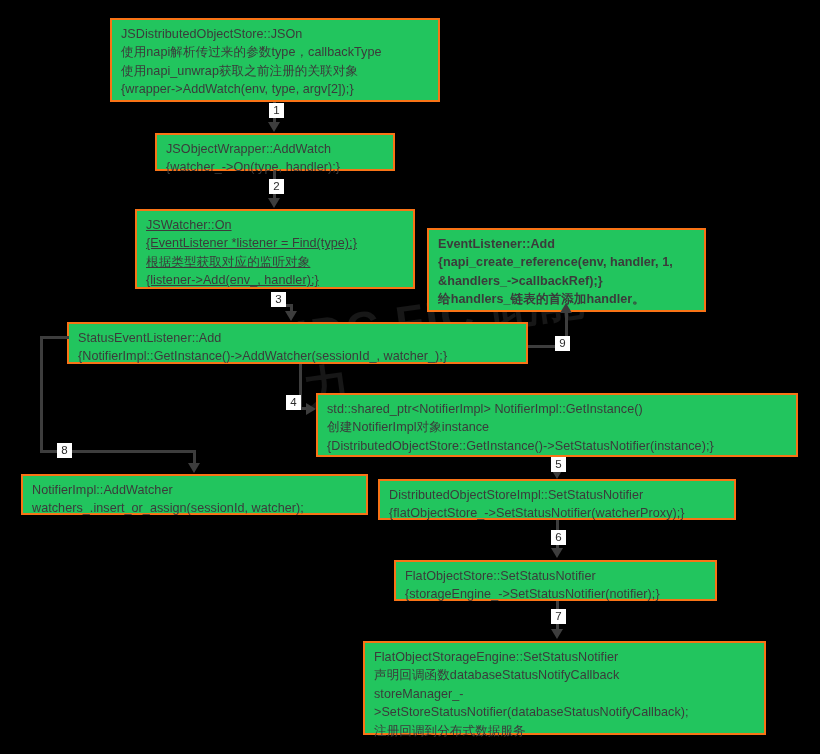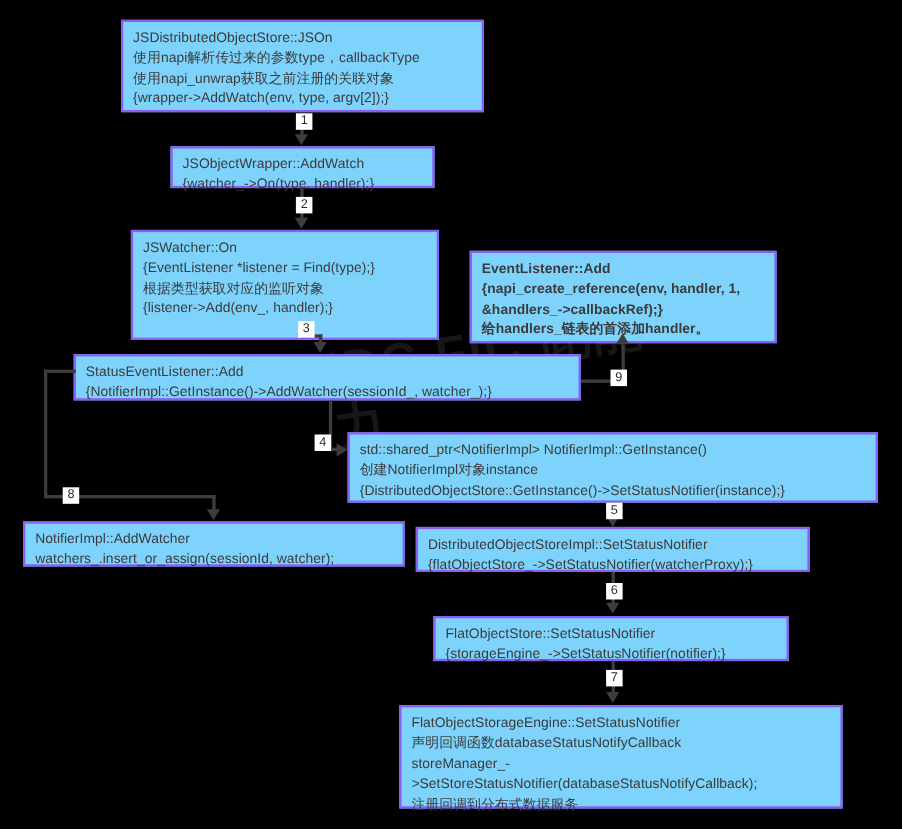--- a/index.html
+++ b/index.html
@@ -25,22 +25,22 @@
     font-size: 46px;
     font-weight: bold;
     letter-spacing: 2px;
     transform: rotate(-8deg);
     pointer-events: none;
     user-select: none;
     line-height: 1.15;
   }
   .node {
     position: absolute;
-    background: #7dd3fc;
-    border: 2px solid #8b5cf6;
+    background: #22c55e;
+    border: 2px solid #f97316;
     box-sizing: border-box;
     color: #3b3b3b;
     font-size: 12.6px;
     line-height: 18.4px;
     padding: 5px 8px 6px 9px;
     white-space: pre;
     letter-spacing: 0.05px;
   }
   .edge {
     position: absolute;
@@ -90,21 +90,21 @@
 此能力</div>
 
   <div class="node" style="left:110px; top:18px; width:330px; height:84px;">JSDistributedObjectStore::JSOn
 使用napi解析传过来的参数type，callbackType
 使用napi_unwrap获取之前注册的关联对象
 {wrapper-&gt;AddWatch(env, type, argv[2]);}</div>
 
   <div class="node" style="left:155px; top:133px; width:240px; height:38px;">JSObjectWrapper::AddWatch
 {watcher_-&gt;On(type, handler);}</div>
 
-  <div class="node" style="left:119px; top:209px; width:280px; height:100px;">JSWatcher::On
+  <div class="node" style="left:135px; top:209px; width:280px; height:80px;text-decoration:underline;">JSWatcher::On
 {EventListener *listener = Find(type);}
 根据类型获取对应的监听对象
 {listener-&gt;Add(env_, handler);}</div>
 
   <div class="node" style="left:427px; top:228px; width:279px; height:84px;font-weight:bold;">EventListener::Add
 {napi_create_reference(env, handler, 1,
 &amp;handlers_-&gt;callbackRef);}
 给handlers_链表的首添加handler。</div>
 
   <div class="node" style="left:316px; top:393px; width:482px; height:64px;">std::shared_ptr&lt;NotifierImpl&gt; NotifierImpl::GetInstance()

